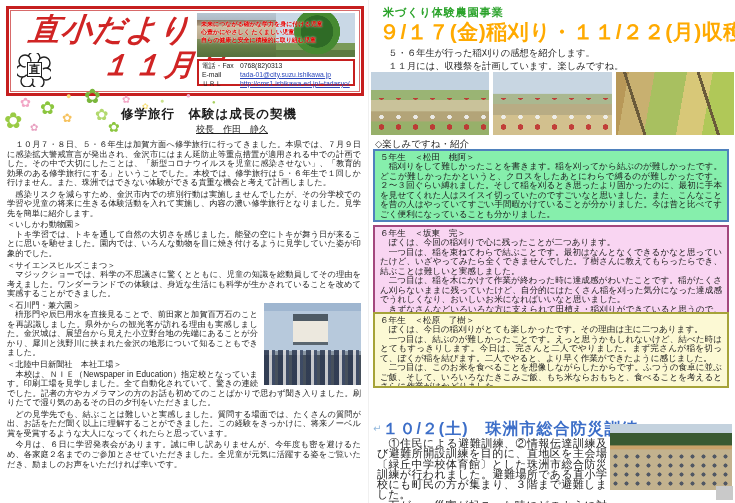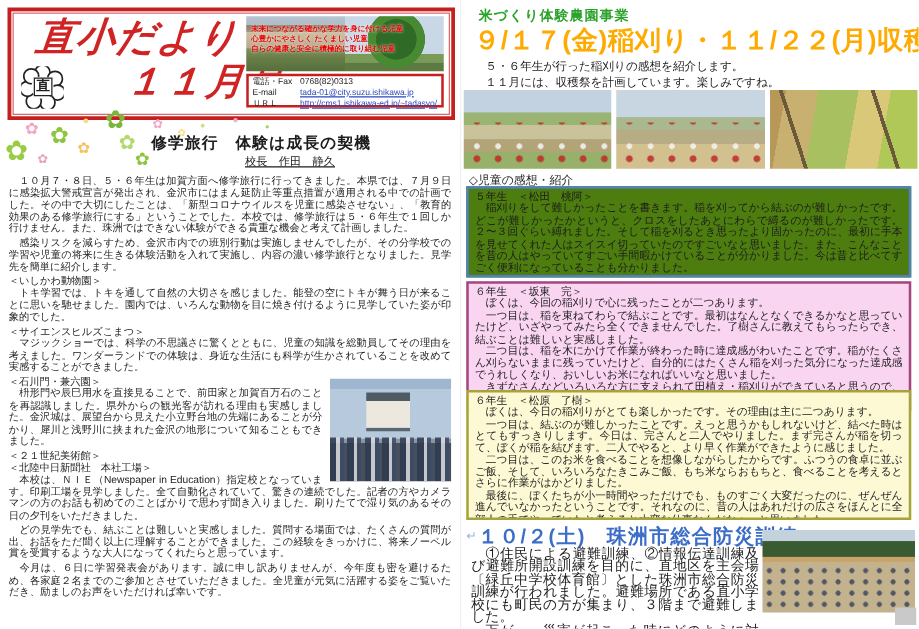--- a/index.html
+++ b/index.html
@@ -48,23 +48,23 @@
   .rphoto{position:relative;flex:1;overflow:hidden;}
   .rice1{background:linear-gradient(180deg,#c2d2e0 0 28%,#9ab474 29% 44%,#c9c29a 45% 62%,#b3a478 63% 78%,#97b06a 79% 100%);}
   .rice2{background:linear-gradient(180deg,#c8d6e2 0 34%,#aab890 35% 50%,#b8ac84 51% 68%,#d2c08e 69% 100%);}
   .rice3{background:linear-gradient(100deg,#b89858 0 10%,#c8b070 10% 30%,#a8c060 30% 55%,#d8c878 55% 75%,#b0c858 75% 100%);}
   .rice3::before{content:"";position:absolute;inset:0;background:repeating-linear-gradient(72deg,rgba(0,0,0,0) 0 26px,#6a5a3a 26px 29px,rgba(0,0,0,0) 29px 70px);}
   .kids::after{content:"";position:absolute;left:0;bottom:4%;width:100%;height:55%;background-image:radial-gradient(circle,#c03030 2.5px,rgba(0,0,0,0) 3px),radial-gradient(circle,#f2f2f2 2px,rgba(0,0,0,0) 2.5px);background-size:17px 30px,17px 30px;background-position:2px 14px,2px 4px;opacity:.9;}
   .fb-head{position:absolute;left:6px;top:138px;font-size:9.5px;}
   .fbox{position:absolute;left:4px;width:356px;box-sizing:border-box;padding:2px 5px;font-size:8.6px;line-height:9.45px;text-align:justify;overflow:hidden;}
   .fbox .fb-name{white-space:nowrap;}
   .fbox .fb-body{white-space:pre-line;}
-  #fbox1{top:149px;height:73px;background:#4d7c0f;border:2px solid #4f81bd;}
+  #fbox1{top:149px;height:73px;background:#86efac;border:2px solid #4f81bd;}
   #fbox2{top:225px;height:104px;background:#f9d5f2;border:2px solid #a3477e;}
-  #fbox3{top:312px;height:104px;background:#fcf9d4;border:2px solid #a6a339;}
+  #fbox3{top:312px;height:76px;background:#fcf9d4;border:2px solid #a6a339;}
   .drill-head{position:absolute;left:4px;top:419px;font-size:16px;font-weight:bold;color:#3c6ec8;letter-spacing:1px;white-space:nowrap;}
   .retmark{color:#93b9dd;font-size:10px;font-weight:normal;vertical-align:2px;}
   .drill-body{position:absolute;left:8px;top:439px;width:230px;font-size:11px;line-height:10.3px;text-align:justify;white-space:pre-line;font-family:Liberation Mono, monospace;}
   .drill-photo{position:absolute;left:241px;top:424px;width:122px;height:66px;background:linear-gradient(180deg,#c4d2de 0 13%,#3a5a32 14% 32%,#caa36a 33% 38%,#c3b28e 39% 100%);overflow:hidden;}
   .drill-photo::after{content:"";position:absolute;left:0;bottom:0;width:100%;height:58%;background-image:radial-gradient(circle,#35405a 1.8px,rgba(0,0,0,0) 2.3px);background-size:11px 9px;opacity:.8;}
   .corner-box{position:absolute;left:716px;top:486px;width:17px;height:14px;background:#c9c9c9;}
 </style>
 </head>
 <body>
 
@@ -143,21 +143,20 @@
       <div>
         <div class="sec-h">＜サイエンスヒルズこまつ＞</div>
         <p>　マジックショーでは、科学の不思議さに驚くとともに、児童の知識を総動員してその理由を考えました。ワンダーランドでの体験は、身近な生活にも科学が生かされていることを改めて実感することができました。</p>
       </div>
       <div class="castle"></div>
       <div>
         <div class="sec-h">＜石川門・兼六園＞</div>
         <p>　枡形門や辰巳用水を直接見ることで、前田家と加賀百万石のことを再認識しました。県外からの観光客が訪れる理由も実感しました。金沢城は、展望台から見えた小立野台地の先端にあることが分かり、犀川と浅野川に挟まれた金沢の地形について知ることもできました。</p>
       </div>
       <div>
-        <div class="sec-h">＜２１世紀美術館＞</div>
       </div>
       <div>
         <div class="sec-h">＜北陸中日新聞社　本社工場＞</div>
         <p>　本校は、ＮＩＥ（Newspaper in Education）指定校となっています。印刷工場を見学しました。全て自動化されていて、驚きの連続でした。記者の方やカメラマンの方のお話も初めてのことばかりで思わず聞き入りました。刷りたてで湿り気のあるその日の夕刊をいただきました。</p>
       </div>
       <p>　どの見学先でも、結ぶことは難しいと実感しました。質問する場面では、たくさんの質問が出、お話をただ聞く以上に理解することができました。この経験をきっかけに、将来ノーベル賞を受賞するような大人になってくれたらと思っています。</p>
       <p>　今月は、６日に学習発表会があります。誠に申し訳ありませんが、今年度も密を避けるため、各家庭２名までのご参加とさせていただきました。全児童が元気に活躍する姿をご覧いただき、励ましのお声をいただければ幸いです。</p>
     </div>
   </div>
 
@@ -169,21 +168,21 @@
       <div>　５・６年生が行った稲刈りの感想を紹介します。</div>
       <div>　１１月には、収穫祭を計画しています。楽しみですね。</div>
     </div>
 
     <div class="photo-row">
       <div class="rphoto rice1 kids"></div>
       <div class="rphoto rice2 kids"></div>
       <div class="rphoto rice3"></div>
     </div>
 
-    <div class="fb-head">◇児童の感想・紹介</div>
+    <div class="fb-head">◇楽しみですね・紹介</div>
 
     <div class="fbox" id="fbox1">
       <div class="fb-name">５年生　＜松田　桃阿＞</div>
       <div class="fb-body">　稲刈りをして難しかったことを書きます。稲を刈ってから結ぶのが難しかったです。どこが難しかったかというと、クロスをしたあとにわらで縛るのが難しかったです。２〜３回ぐらい縛れました。そして稲を刈るとき思ったより固かったのに、最初に手本を見せてくれた人はスイスイ切っていたのですごいなと思いました。また、こんなことを昔の人はやっていてすごい手間暇かけていることが分かりました。今は昔と比べてすごく便利になっていることも分かりました。</div>
     </div>
     <div class="fbox" id="fbox2">
       <div class="fb-name">６年生　＜坂東　完＞</div>
       <div class="fb-body">　ぼくは、今回の稲刈りで心に残ったことが二つあります。
 　一つ目は、稲を束ねてわらで結ぶことです。最初はなんとなくできるかなと思っていたけど、いざやってみたら全くできませんでした。了樹さんに教えてもらったらでき、結ぶことは難しいと実感しました。
 　二つ目は、稲を木にかけて作業が終わった時に達成感がわいたことです。稲がたくさん刈らないままに残っていたけど、自分的にはたくさん稲を刈った気分になった達成感でうれしくなり、おいしいお米になればいいなと思いました。

